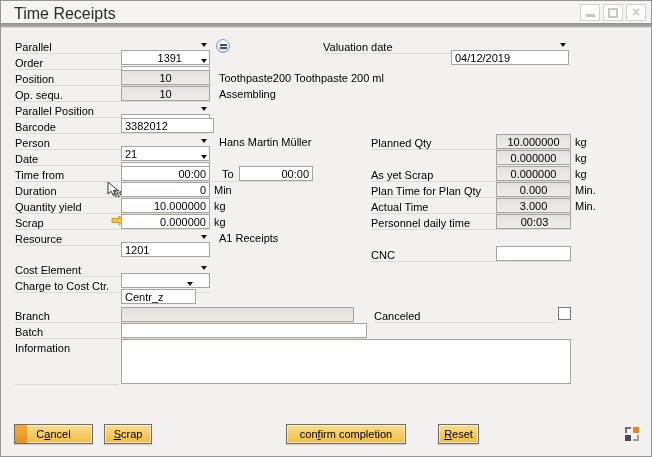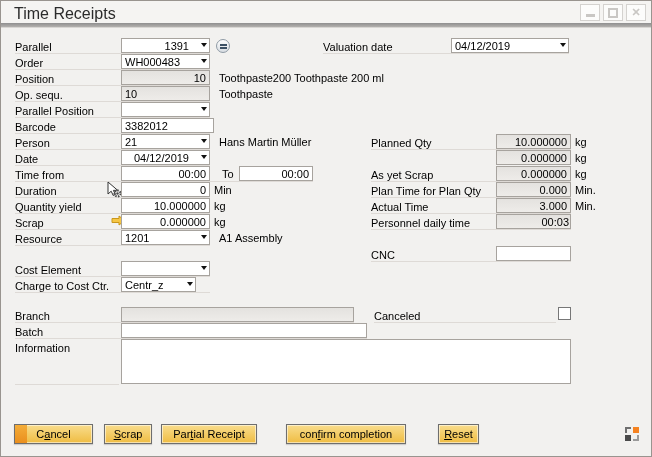--- a/index.html
+++ b/index.html
@@ -13,25 +13,25 @@
   .g-min{width:9px;height:3px;background:#c9c7c4;align-self:flex-end;margin-bottom:3px;}
   .g-max{width:8px;height:8px;border:2px solid #c9c7c4;box-sizing:border-box;width:10px;height:10px;}
   .g-x{color:#c9c7c4;font-size:11px;font-weight:bold;line-height:1;}
   .strip{height:4px;background:linear-gradient(#8f8f8f,#b3b1ae);border-bottom:1px solid #d8d6d3;}
   .row{position:absolute;height:16px;border-bottom:1px solid #dedad6;}
   .lbl{font-size:11px;line-height:15px;color:#000;white-space:nowrap;}
   .inp{box-sizing:border-box;height:15px;border:1px solid #a7a39e;background:#fff;
     font:11px "Liberation Sans",sans-serif;padding:0 3px;color:#000;}
   .abs{position:absolute;}
   .combo{position:absolute;height:15px;}
-  .combo .inp{position:absolute;left:0;top:0;width:100%;padding-right:20px;}
+  .combo .inp{position:absolute;left:0;top:12px;width:100%;padding-right:27px;}
   .car{position:absolute;right:3px;top:5px;width:0;height:0;
     border:3px solid transparent;border-top:4px solid #111;}
   .r{text-align:right;}
-  .dis{background:linear-gradient(#e4e2df,#eeece9);}
+  .dis{background:linear-gradient(#e4e2df,#eeece9);text-align:center;}
   .unit,.desc{position:absolute;font-size:11px;color:#000;white-space:nowrap;line-height:15px;}
   .ta{position:absolute;box-sizing:border-box;border:1px solid #a7a39e;background:#fff;
     resize:none;font:11px "Liberation Sans",sans-serif;}
   .cb{position:absolute;width:13px;height:13px;border:1px solid #777;background:#fff;box-sizing:border-box;}
   .btn{position:absolute;height:20px;border:1px solid #6e6e6e;cursor:pointer;
     background:linear-gradient(#f9dd8d,#efbc42);font:11px "Liberation Sans",sans-serif;color:#000;
     text-align:center;line-height:18px;box-shadow:inset 0 0 0 1px rgba(255,255,255,.55),0 1px 1px rgba(0,0,0,.15);padding:0;}
   .btn .key{text-decoration:underline;position:relative;z-index:1;}
   .btn .pre,.btn .post{position:relative;z-index:1;}
   .btn.accent::before{content:'';position:absolute;left:0;top:0;bottom:0;width:12px;z-index:0;
@@ -107,21 +107,21 @@
 
   <span class="combo" style="left:120px;top:53px;width:89px">
     <input class="inp" value="WH000483" style="">
     <i class="car"></i>
   </span>
 
   <input class="inp abs dis r" style="left: 120px; top: 69px; width: 89px;" readonly="" value="10">
   <span class="desc" style="left:218px;top:70px">Toothpaste200 Toothpaste 200 ml</span>
 
   <input class="inp abs dis" style="left: 120px; top: 85px; width: 89px;" readonly="" value="10">
-  <span class="desc" style="left:218px;top:86px">Toothpaste</span>
+  <span class="desc" style="left:218px;top:86px">Assembling</span>
 
   <span class="combo" style="left:120px;top:101px;width:89px">
     <input class="inp" value="" style="">
     <i class="car"></i>
   </span>
 
   <input class="inp abs" style="left: 120px; top: 117px; width: 93px;" value="3382012">
 
   <span class="combo" style="left:120px;top:133px;width:89px">
     <input class="inp" value="21" style="">
@@ -152,21 +152,21 @@
   <svg class="icon-abs" style="left:110px;top:214px" width="15" height="11" viewBox="0 0 15 11">
     <path d="M1 3.5 H8 V1 L14 5.5 L8 10 V7.5 H1 Z" fill="#f6c644" stroke="#c9971c" stroke-width="1" stroke-linejoin="round"></path>
   </svg>
   <input class="inp abs r" style="left: 120px; top: 213px; width: 89px;" value="0.000000">
   <span class="unit" style="left:213px;top:214px">kg</span>
 
   <span class="combo" style="left:120px;top:229px;width:89px">
     <input class="inp" value="1201" style="">
     <i class="car"></i>
   </span>
-  <span class="desc" style="left:218px;top:230px">A1 Assembly</span>
+  <span class="desc" style="left:218px;top:230px">A1 Receipts</span>
 
   <span class="combo" style="left:120px;top:260px;width:89px">
     <input class="inp" value="" style="">
     <i class="car"></i>
   </span>
 
   <span class="combo" style="left:120px;top:276px;width:75px">
     <input class="inp" value="Centr_z" style="">
     <i class="car"></i>
   </span>
@@ -198,23 +198,20 @@
   <input class="inp abs dis" style="left: 120px; top: 306px; width: 233px;" readonly="" value="">
   <div class="cb" style="left:557px;top:306px"></div>
   <input class="inp abs" style="left: 120px; top: 322px; width: 246px;" value="">
   <textarea class="ta" style="left: 120px; top: 338px; width: 450px; height: 45px;"></textarea>
 
   <button class="btn accent" style="left:13px;top:423px;width:79px">
     <span class="pre">C</span><span class="key">a</span><span class="post">ncel</span>
   </button>
   <button class="btn" style="left:103px;top:423px;width:48px">
     <span class="pre"></span><span class="key">S</span><span class="post">crap</span>
-  </button>
-  <button class="btn" style="left:160px;top:423px;width:96px">
-    <span class="pre">Par</span><span class="key">t</span><span class="post">ial Receipt</span>
   </button>
   <button class="btn" style="left:285px;top:423px;width:120px">
     <span class="pre">con</span><span class="key">f</span><span class="post">irm completion</span>
   </button>
   <button class="btn" style="left:437px;top:423px;width:41px">
     <span class="pre"></span><span class="key">R</span><span class="post">eset</span>
   </button>
 
   <div class="grip">
     <span class="tl"></span>

